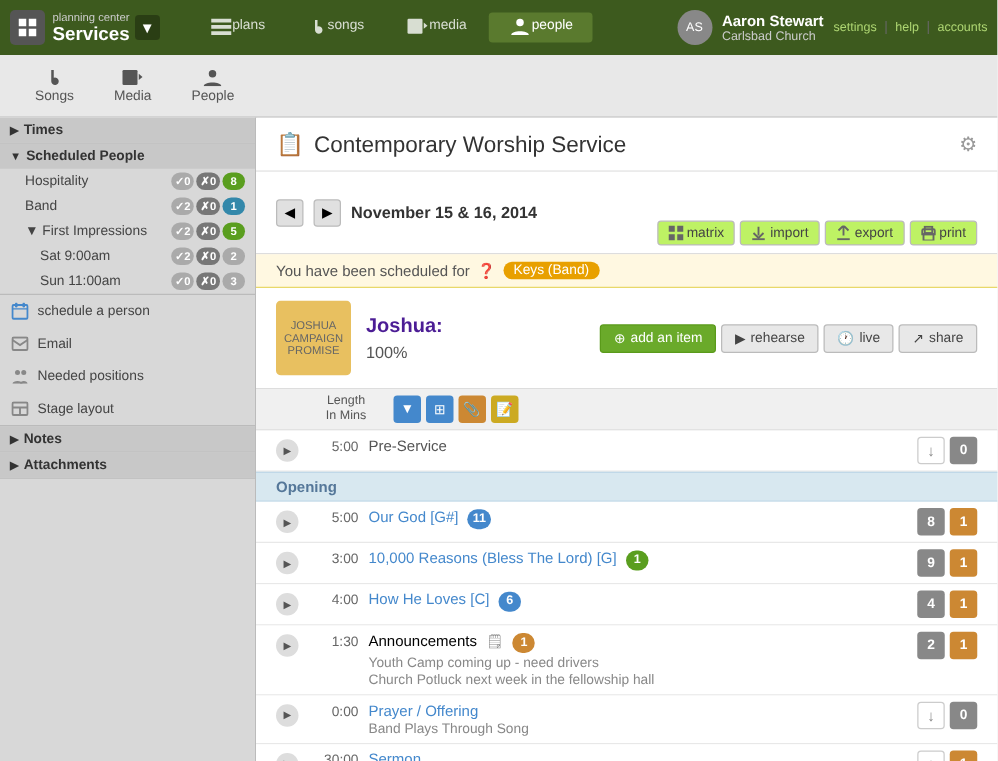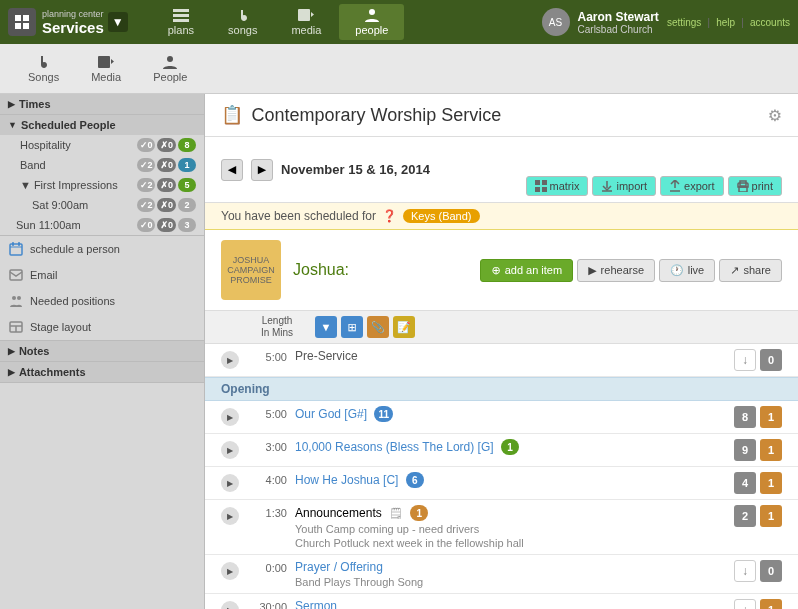--- a/index.html
+++ b/index.html
@@ -44,22 +44,22 @@
       margin-left: 4px;
       cursor: pointer;
     }
     .nav-items {
       display: flex;
       gap: 2px;
       margin-left: 8px;
     }
     .nav-item {
       display: flex;
-      flex-direction: column;
-      align-items: center;
+      flex-direction: row;
+      align-items: flex-start;
       padding: 4px 16px;
       color: rgba(255,255,255,0.8);
       cursor: pointer;
       border-radius: 3px;
       font-size: 11px;
     }
     .nav-item.active {
       background: #5a7a2e;
       color: white;
     }
@@ -236,21 +236,21 @@
       font-size: 11px;
     }
     .date-text { font-size: 13px; color: #333; font-weight: bold; }
     .service-action-btns {
       margin-left: auto;
       display: flex;
       gap: 4px;
     }
     .service-btn {
       border: 1px solid #bbb;
-      background: #5eead4;
+      background: #bef264;
       border-radius: 3px;
       padding: 3px 8px;
       font-size: 11px;
       cursor: pointer;
       display: flex;
       align-items: center;
       gap: 3px;
       color: #444;
       margin-top: 33px;
     }
@@ -290,21 +290,21 @@
       flex-shrink: 0;
       background: #e8c060;
       display: flex;
       align-items: flex-end;
       justify-content: center;
       font-size: 9px;
       color: #555;
       text-align: center;
     }
     .person-info { flex: 1; }
-    .person-name { font-size: 16px; color: #4d7c0f; font-weight: normal; }
+    .person-name { font-size: 16px; color: #4c1d95; font-weight: bold; }
     .person-percent { font-size: 13px; color: #555; margin-top: 4px; }
     .person-actions { display: flex; gap: 4px; }
     .person-btn {
       border: 1px solid #bbb;
       background: #e8e8e8;
       border-radius: 3px;
       padding: 4px 10px;
       font-size: 11px;
       cursor: pointer;
       display: flex;
@@ -556,21 +556,21 @@
         </div>
       </div>
       <div class="sidebar-sub-item" style="padding-left:32px;">
         <span>Sat 9:00am</span>
         <div class="badge-group">
           <span class="badge badge-gray">✓2</span>
           <span class="badge badge-dark">✗0</span>
           <span class="badge badge-gray">2</span>
         </div>
       </div>
-      <div class="sidebar-sub-item" style="padding-left:16px;">
+      <div class="sidebar-sub-item" style="padding-left:32px;">
         <span>Sun 11:00am</span>
         <div class="badge-group">
           <span class="badge badge-gray">✓0</span>
           <span class="badge badge-dark">✗0</span>
           <span class="badge badge-gray">3</span>
         </div>
       </div>
     </div>
 
     <div class="sidebar-section">
@@ -689,20 +689,21 @@
     </div>
 
     <div class="person-card">
       <div class="person-thumb">
         <div style="background:#e8c060;width:60px;height:60px;display:flex;align-items:center;justify-content:center;font-size:9px;color:#666;text-align:center;">
           JOSHUA<br>CAMPAIGN<br>PROMISE
         </div>
       </div>
       <div class="person-info">
         <div class="person-name">Joshua:</div>
+        <div class="person-percent">100%</div>
       </div>
       <div class="person-actions">
         <button class="person-btn green">
           <span>⊕</span>
           <span>add an item</span>
         </button>
         <button class="person-btn">
           <span>▶</span>
           <span>rehearse</span>
         </button>
@@ -765,21 +766,21 @@
       <div class="row-end">
         <div class="num-badge nb-gray">9</div>
         <div class="num-badge nb-orange">1</div>
       </div>
     </div>
 
     <div class="plan-row">
       <div class="play-btn">▶</div>
       <div class="row-time">4:00</div>
       <div class="row-title">
-        <a href="#">How He Joshua [C]</a>
+        <a href="#">How He Loves [C]</a>
         <span class="inline-badge ib-blue">6</span>
       </div>
       <div class="row-end">
         <div class="num-badge nb-gray">4</div>
         <div class="num-badge nb-orange">1</div>
       </div>
     </div>
 
     <div class="plan-row">
       <div class="play-btn">▶</div>

